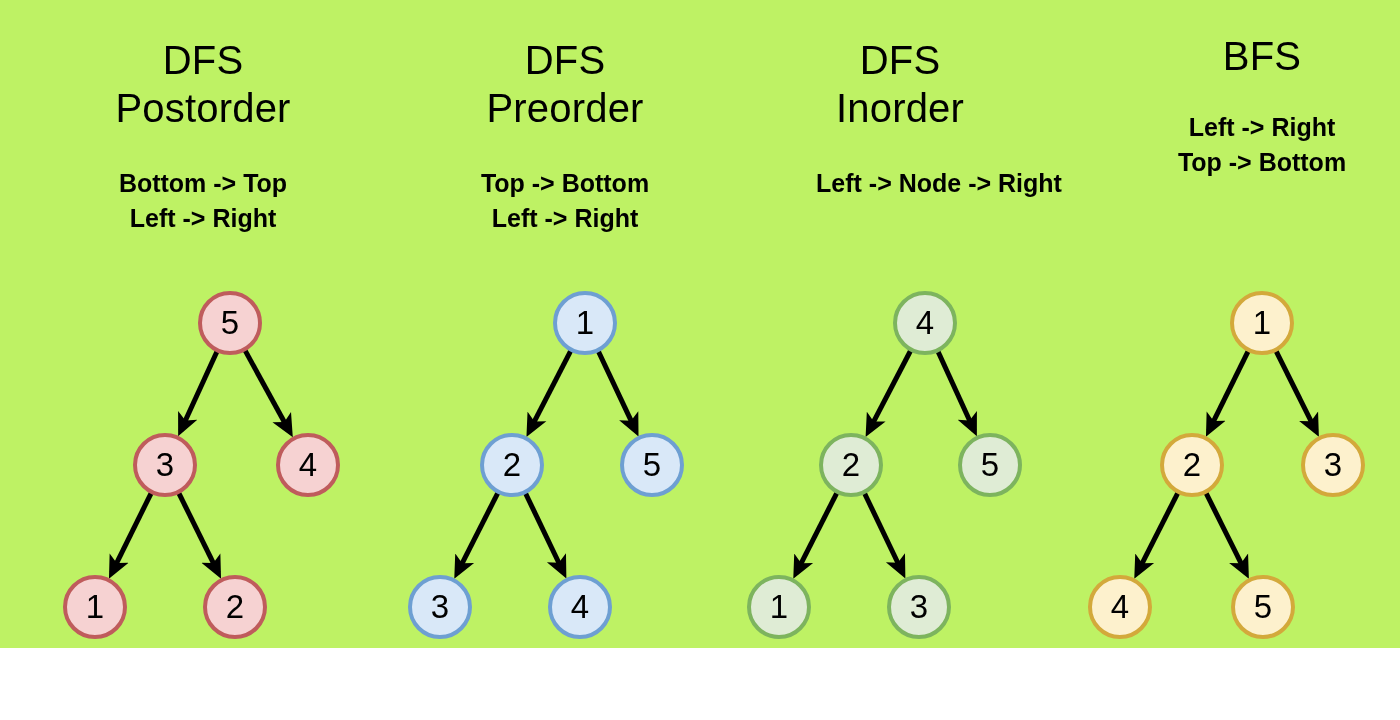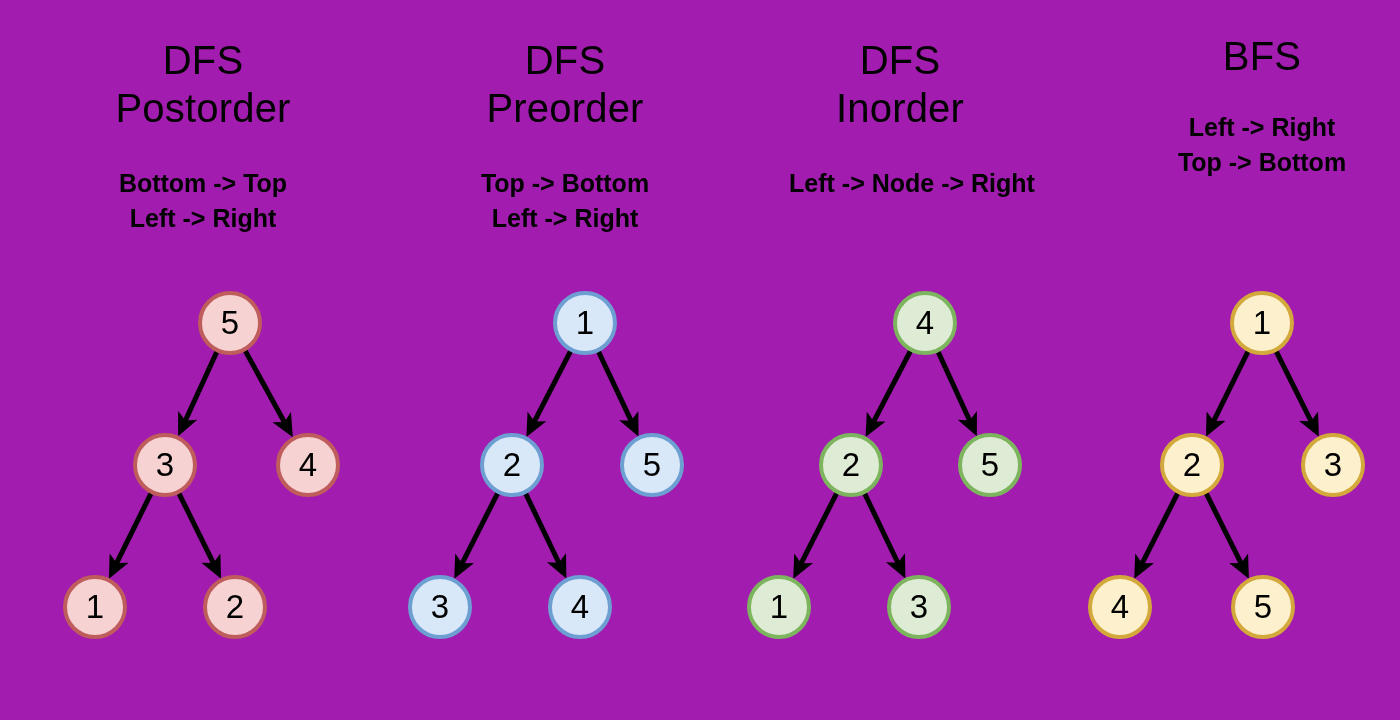--- a/index.html
+++ b/index.html
@@ -10,22 +10,22 @@
   body {
     width: 1400px;
     height: 720px;
     font-family: "Liberation Sans", sans-serif;
     color: #000000;
     overflow: hidden;
   }
   #canvas {
     position: relative;
     width: 1400px;
-    height: 720px;
-    background: #a21caf;
+    height: 648px;
+    background: #bef264;
   }
   .col-head {
     position: absolute;
     left: 0;
     width: 100%;
     text-align: center;
   }
   .title {
     font-size: 40px;
     line-height: 48px;
@@ -85,21 +85,21 @@
       <div class="col-head" style="top: 36px; left: 315px; width: 500px;">
         <div class="title">DFS
 Preorder</div>
       </div>
       <div class="col-head subtitle" style="top: 166px; left: 315px; width: 500px;">Top -&gt; Bottom
 Left -&gt; Right</div>
       <div class="col-head" style="top: 36px; left: 650px; width: 500px;">
         <div class="title">DFS
 Inorder</div>
       </div>
-      <div class="col-head subtitle" style="top: 166px; left: 662px; width: 500px; text-align: center;">Left -&gt; Node -&gt; Right</div>
+      <div class="col-head subtitle" style="top: 166px; left: 689px; width: 500px; text-align: center;">Left -&gt; Node -&gt; Right</div>
       <div class="col-head" style="top: 32px; left: 1012px; width: 500px;">
         <div class="title">BFS</div>
       </div>
       <div class="col-head subtitle" style="top: 110px; left: 1012px; width: 500px;">Left -&gt; Right
 Top -&gt; Bottom</div>
     </div>
   <div id="trees">
       <div class="tree-layer">
         <svg width="1400" height="720">
           <defs>

